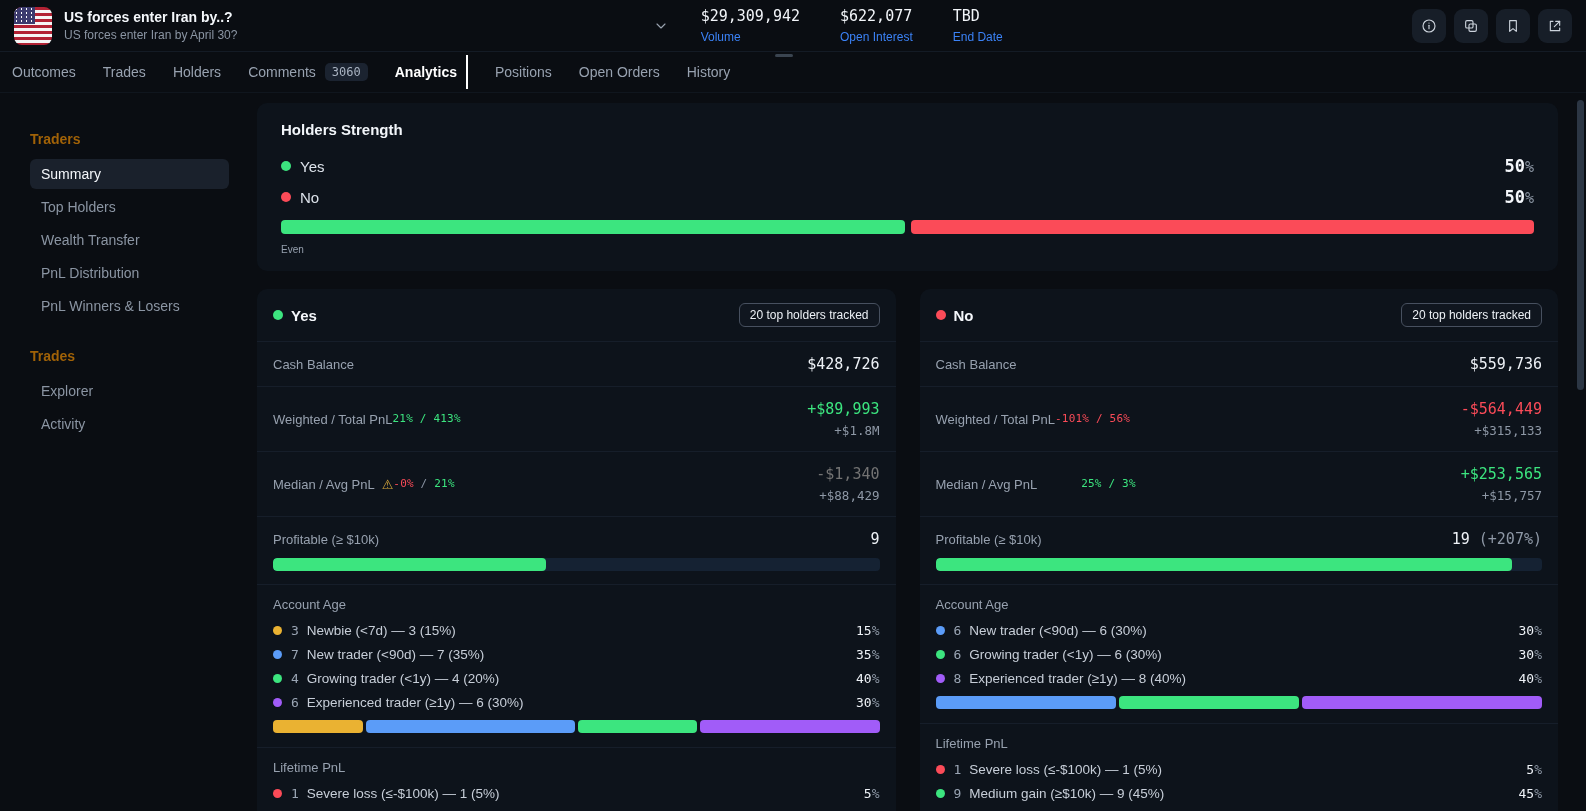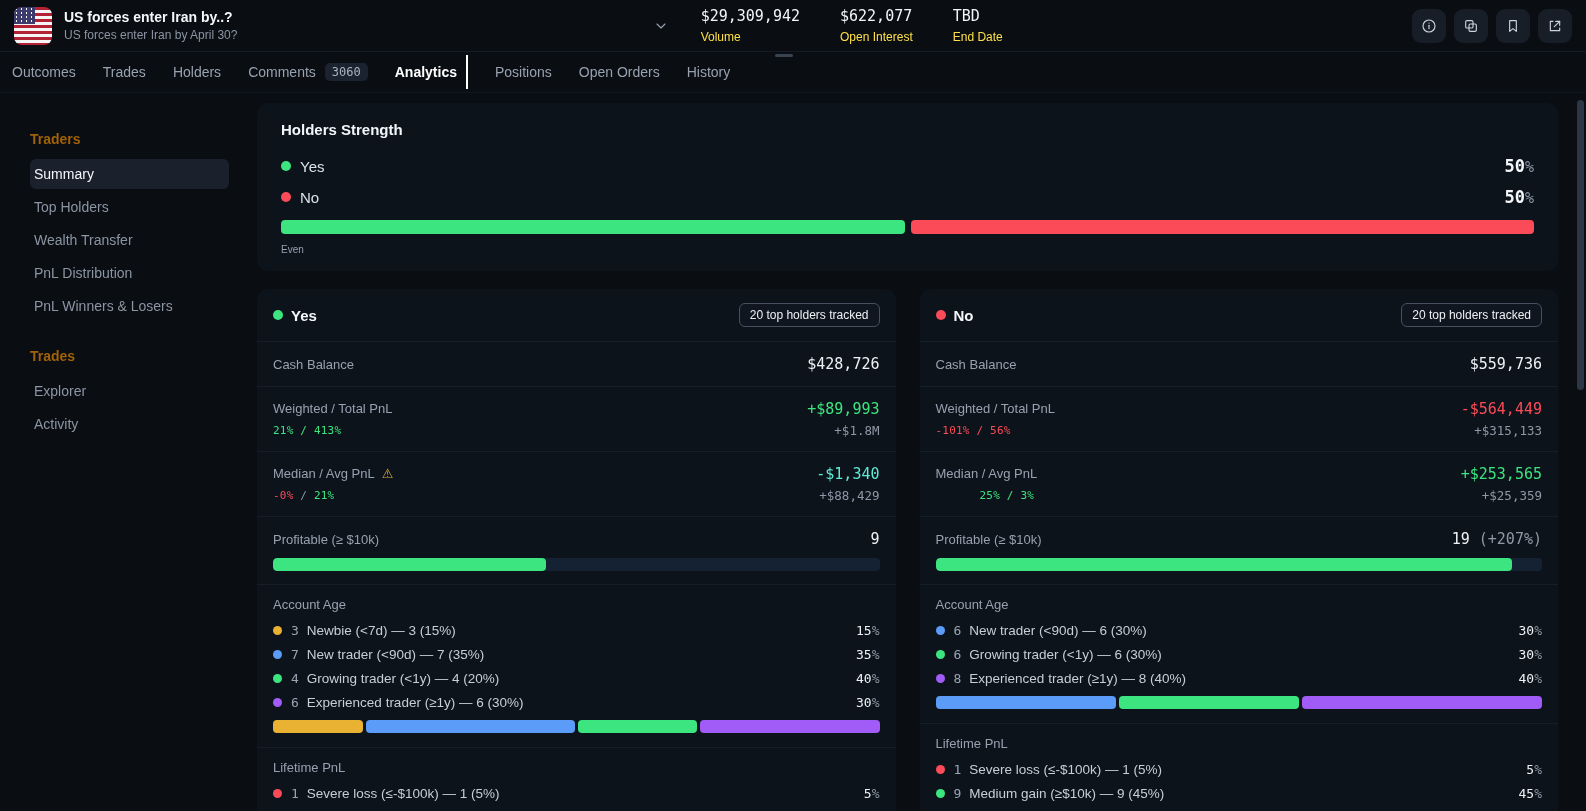--- a/index.html
+++ b/index.html
@@ -12,38 +12,38 @@
   .hdr{height:52px;display:flex;align-items:center;padding:0 14px;border-bottom:1px solid #141b25}
   .flag{width:38px;height:38px;border-radius:8px;margin-right:12px;position:relative;overflow:hidden;flex:none;
         background:repeating-linear-gradient(#b22234 0 3px,#f5f5f5 3px 6px)}
   .flag::after{content:"";position:absolute;left:0;top:0;width:55%;height:46%;background:#3c3b6e;
         background-image:radial-gradient(#fff 0.7px,transparent 0.9px);background-size:5px 4px}
   .t1{font-size:14px;font-weight:700;color:#f4f7fb}
   .t2{font-size:12px;color:#8b95a3;margin-top:3px}
   .hdr-chevron{margin-left:auto;color:#9aa3b0;cursor:pointer;display:grid;place-items:center;width:28px;height:28px}
   .hdr-stats{display:flex;gap:40px;margin-left:26px}
   .stat-v{font-size:15px;color:#f2f5f9}
-  .stat-l{font-size:12px;color:#fde047;margin-top:5px}
+  .stat-l{font-size:12px;color:#3b82f6;margin-top:5px}
   .hdr-icons{margin-left:auto;display:flex;gap:8px}
   .icon-btn{width:34px;height:34px;border-radius:9px;background:#171e28;display:grid;place-items:center;color:#ccd3dc;cursor:pointer}
   svg.ic{width:16px;height:16px;stroke:currentColor;fill:none;stroke-width:1.7;stroke-linecap:round;stroke-linejoin:round}
 
   
   .tabs{height:41px;display:flex;align-items:center;padding:0 12px;gap:27px;border-bottom:1px solid #10161e;position:relative}
   .tab{font-size:14px;color:#98a2b0;cursor:pointer;display:flex;align-items:center;gap:9px;white-space:nowrap}
   .tab.active{color:#ffffff;font-weight:700}
   .caret{width:2px;height:34px;background:#ffffff;display:inline-block}
   .tab-badge{background:#1b2330;color:#a9b3c1;font-size:12px;padding:2px 7px;border-radius:5px}
   .tabs-sb{position:absolute;left:775px;top:2px;width:18px;height:3px;background:#3a4450;border-radius:2px}
 
   
   .bodyrow{display:flex;align-items:flex-start;padding-top:10px}
   .sidebar{width:257px;flex:none;padding:28px 28px 0 30px}
   .side-title{font-size:14px;font-weight:700;margin-bottom:12px;color:#a16207}
-  .side-item{font-size:14px;color:#8b95a3;padding:7px 4px;border-radius:6px;margin-bottom:3px;cursor:pointer}
+  .side-item{font-size:14px;color:#8b95a3;padding:7px 11px;border-radius:6px;margin-bottom:3px;cursor:pointer}
   .side-item.active{background:#1a212c;color:#f4f7fb}
   .side-gap{height:24px}
   .main{flex:1;min-width:0;padding-right:28px}
 
   .card{background:#0d131b;border-radius:10px}
   .strength{padding:18px 24px 16px;margin-bottom:18px}
   .strength h2{font-size:15px;font-weight:700;margin-bottom:18px;color:#f2f6fa}
   .dot{border-radius:50%;flex:none}
   .srow{display:flex;align-items:center;margin-bottom:11px}
   .srow .dot{width:10px;height:10px;margin-right:9px}
@@ -57,21 +57,21 @@
 
   .cards-row{display:flex;gap:24px;align-items:flex-start}
   .ocard{flex:1;min-width:0}
   .ohead{display:flex;align-items:center;padding:14px 16px}
   .ohead .dot{width:10px;height:10px;margin-right:8px}
   .oname{font-size:15px;font-weight:700;color:#f4f7fb}
   .obadge{margin-left:auto;font-size:12px;color:#edf1f6;border:1px solid #47505f;background:#10161f;border-radius:6px;padding:4px 10px}
   .crow{padding:13px 16px;border-top:1px solid #161e2a;display:flex;align-items:center;justify-content:space-between}
   .lbl{font-size:13px;color:#97a1af;display:flex;align-items:center}
   .val{font-size:15px;color:#eef2f7}
-  .col-l{display:flex;flex-direction:column;gap:8px}
+  .col-l{display:flex;flex-direction:row;gap:0}
   .col-r{display:flex;flex-direction:column;gap:5px;align-items:flex-end;text-align:right}
   .sub{font-size:11px;letter-spacing:.2px}
   .sec{font-size:12.5px;color:#8e98a6}
   .suffix{color:#8e98a6}
   .warn{color:#d9a93c;font-size:13px;margin-left:7px}
   .crow.block{display:block}
   .pline{display:flex;justify-content:space-between;align-items:center}
   .track{height:13px;border-radius:4px;background:#152233;margin-top:10px;overflow:hidden}
   .fill{height:100%;border-radius:4px}
   .sect{padding:12px 16px 14px;border-top:1px solid #161e2a}
@@ -240,21 +240,21 @@
             <div class="col-l">
               <span class="lbl">
                   <span>Median / Avg PnL</span>
                   <span class="warn">⚠</span>
                 </span>
               <span class="sub mono">
                 <span style="color: rgb(251, 75, 88);">-0%</span><span style="color: rgb(139, 149, 165);"> / </span><span style="color: rgb(60, 229, 127);">21%</span>
               </span>
             </div>
             <div class="col-r">
-              <span class="val mono" style="color: #5eead4;">-$1,340</span>
+              <span class="val mono" style="color: #737373;">-$1,340</span>
               <span class="sec mono">+$88,429</span>
             </div>
           </div>
 
           <div class="crow block">
             <div class="pline">
               <span class="lbl">Profitable (≥ $10k)</span>
               <span class="val mono"><span>9</span><span class="suffix"></span></span>
             </div>
             <div class="track">
@@ -335,21 +335,21 @@
 
           <div class="crow">
             <div class="col-l">
               <span class="lbl">Median / Avg PnL</span>
               <span class="sub mono">
                 <span style="color: rgb(60, 229, 127); margin-left: 44px;">25%</span><span style="color: rgb(60, 229, 127);"> / </span><span style="color: rgb(60, 229, 127);">3%</span>
               </span>
             </div>
             <div class="col-r">
               <span class="val mono" style="color: rgb(60, 229, 127);">+$253,565</span>
-              <span class="sec mono">+$25,359</span>
+              <span class="sec mono">+$15,757</span>
             </div>
           </div>
 
           <div class="crow block">
             <div class="pline">
               <span class="lbl">Profitable (≥ $10k)</span>
               <span class="val mono"><span>19</span><span class="suffix"> (+207%)</span></span>
             </div>
             <div class="track">
               <div class="fill" style="background: rgb(60, 229, 127); width: 95%;"></div>

